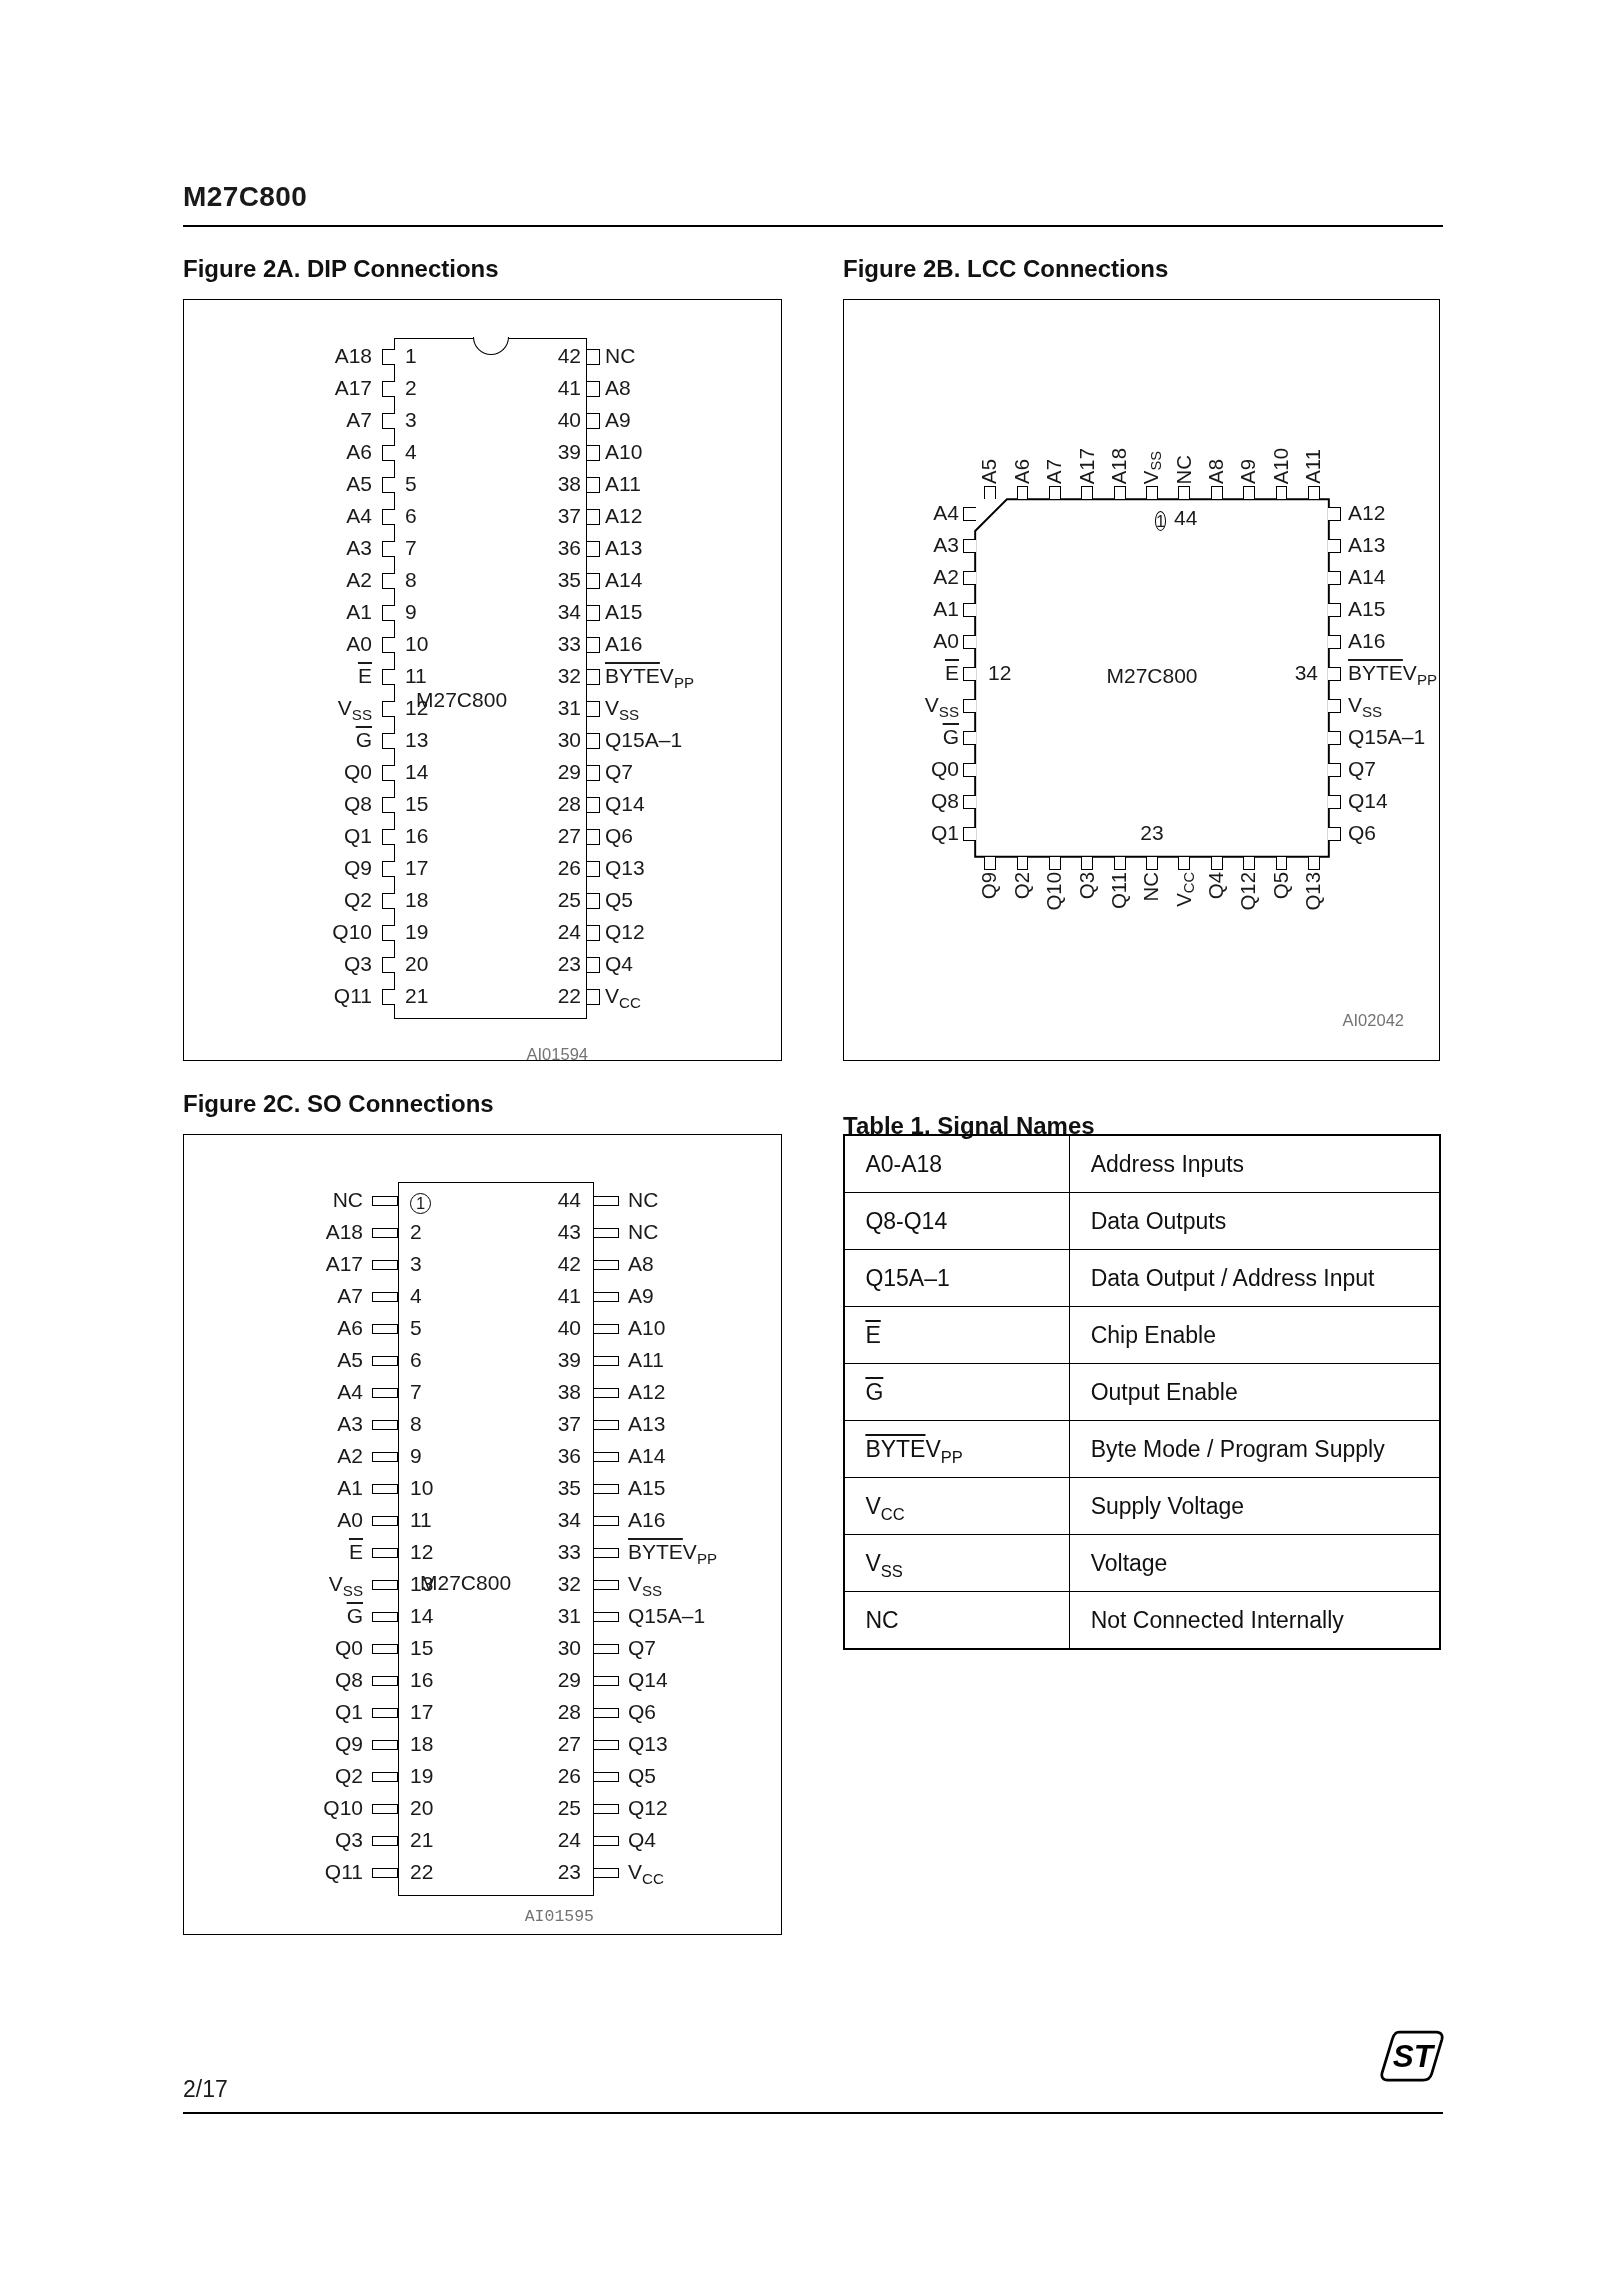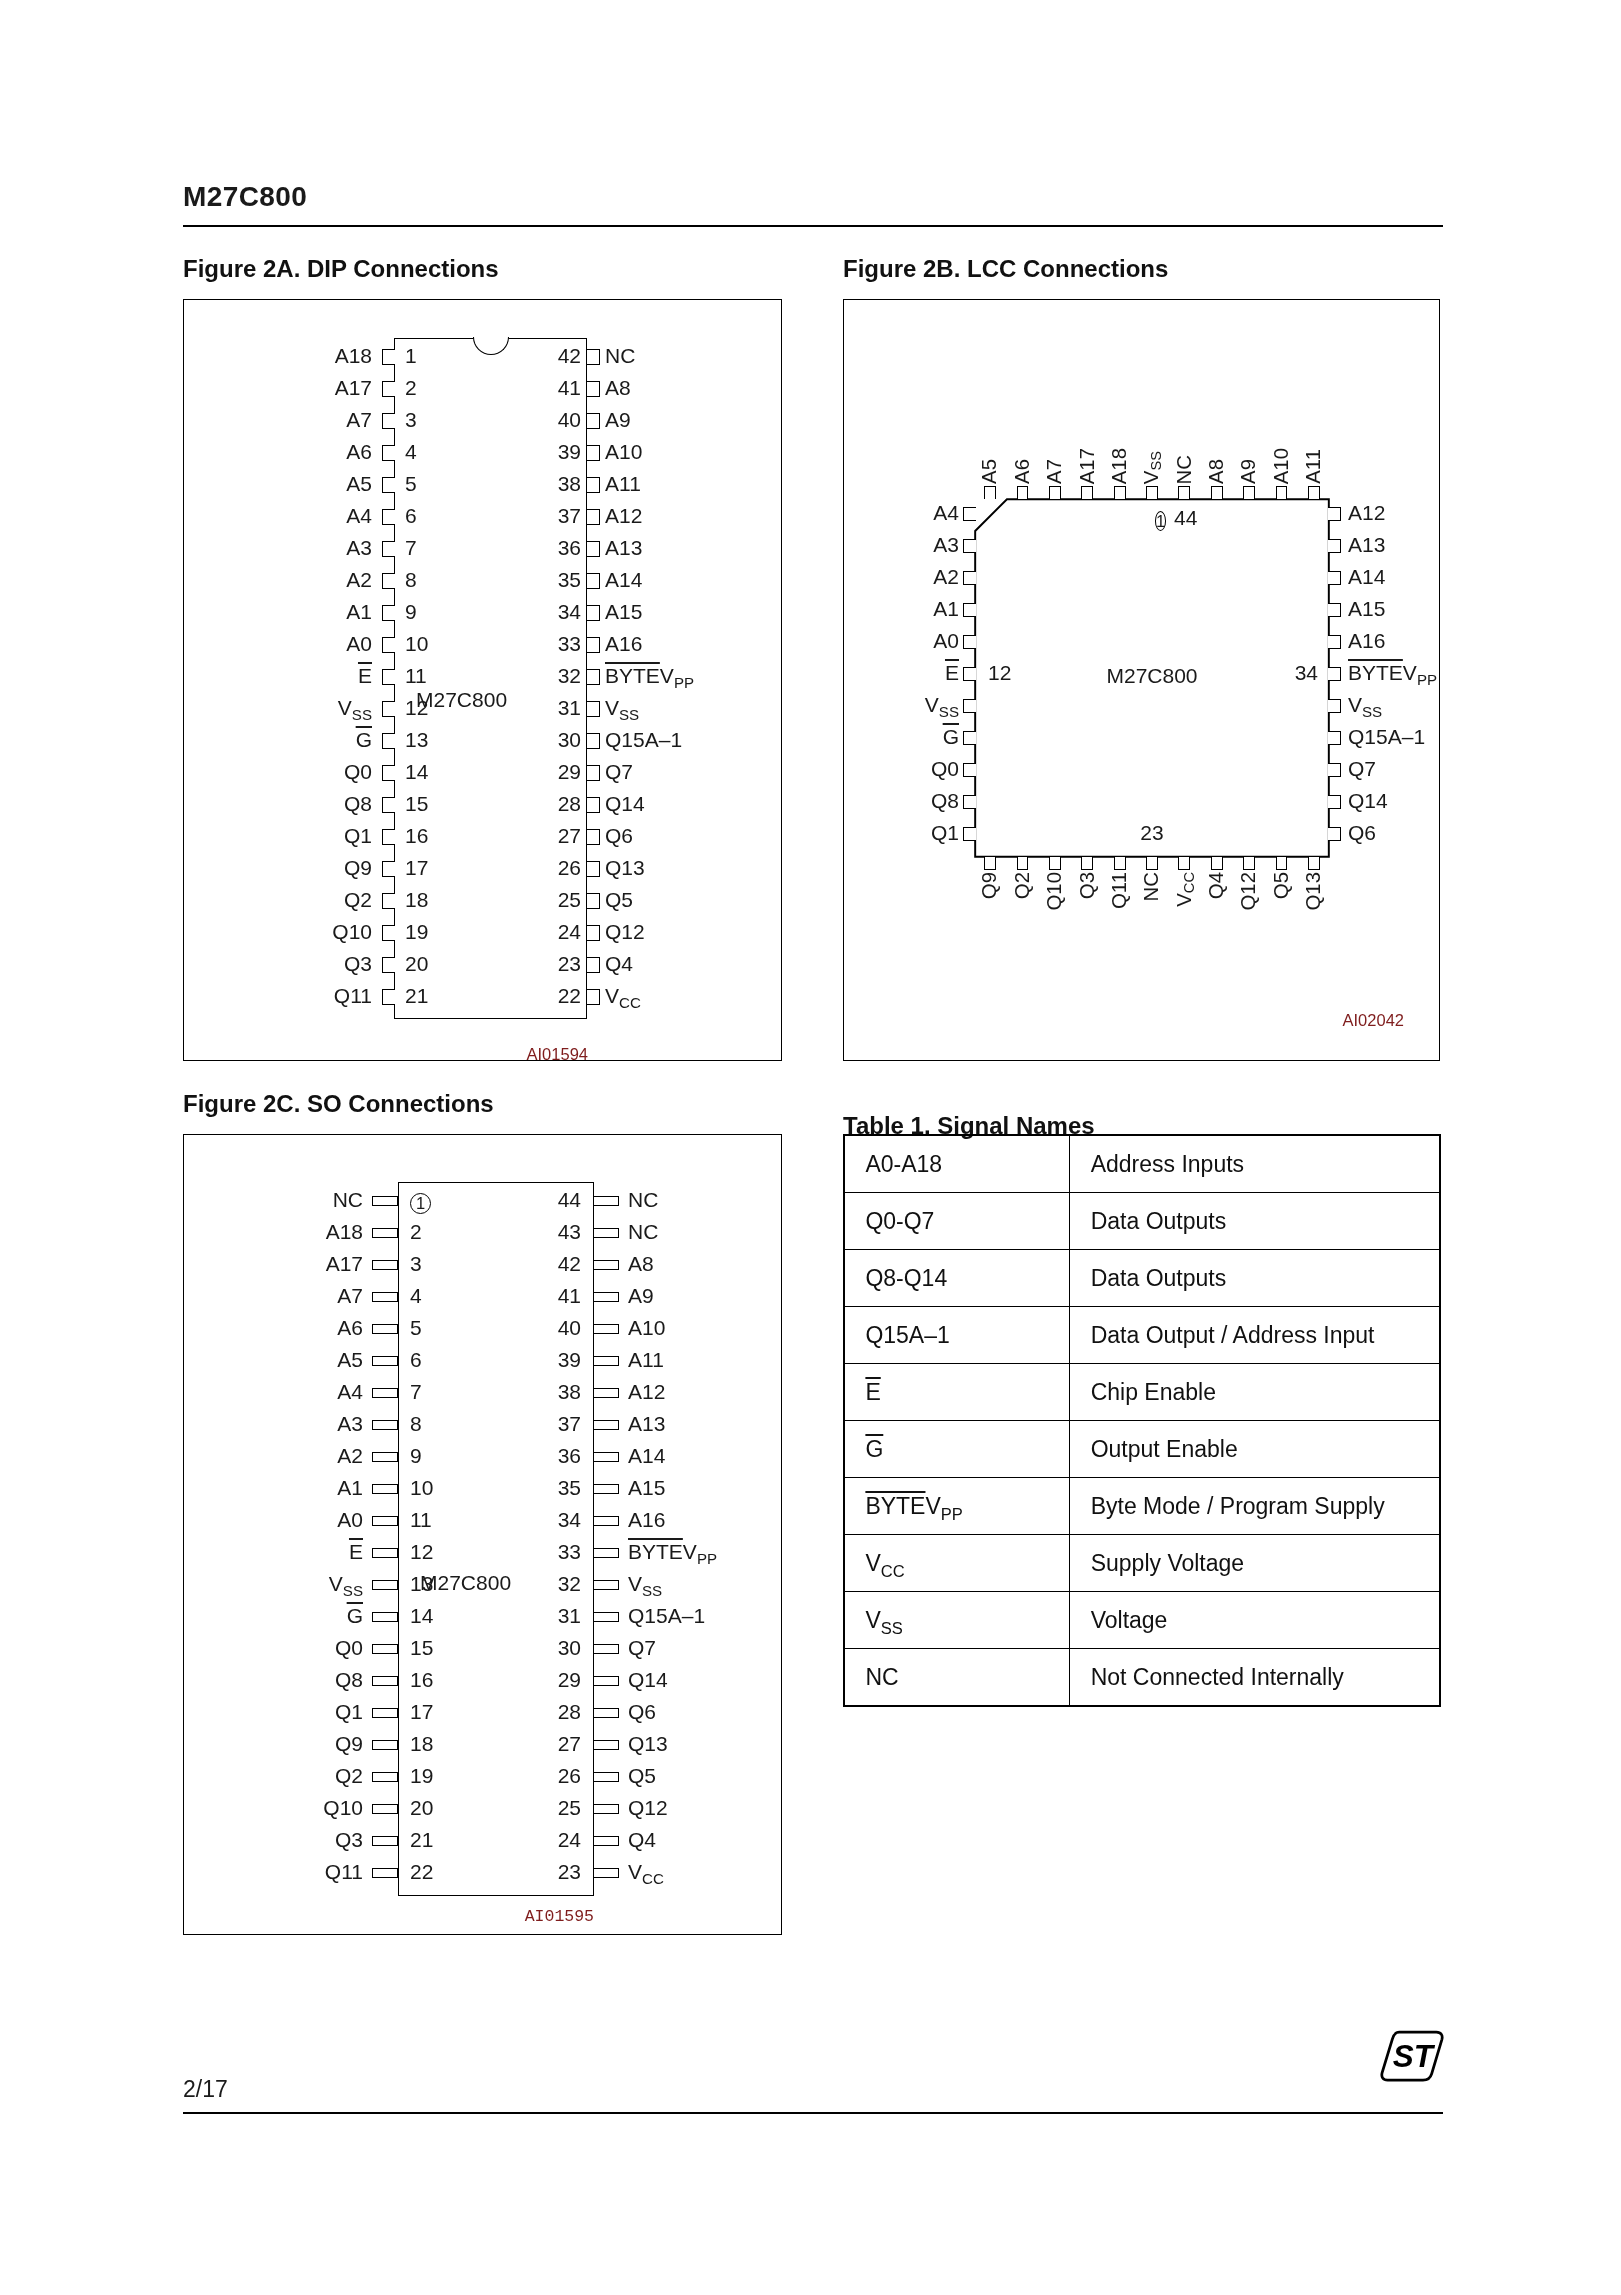--- a/index.html
+++ b/index.html
@@ -27,21 +27,21 @@
   #boxC{left:183px;top:1134px;width:599px;height:801px;}
   
   .prow{position:relative;height:32px;font-size:21px;line-height:24px;}
   .prow span{display:inline-block;}
   .ll,.lnum,.rnum,.rl{position:absolute;top:3.1px;white-space:nowrap;}
   .stub{position:absolute;background:#fff;box-sizing:border-box;}
   .ov{text-decoration:overline;text-decoration-thickness:1.6px;}
   sub{font-size:0.72em;line-height:0;}
   .circ{width:21px;height:21px;line-height:19px;border:1.6px solid #000;border-radius:50%;
         text-align:center;font-size:16.5px;box-sizing:border-box;vertical-align:-1.6px;}
-  .figcode{position:absolute;font-size:16.5px;color:#7f1d1d;}
+  .figcode{position:absolute;font-size:16.5px;color:#737373;}
   .chipname{position:absolute;font-size:21px;}
   
   #dipBody{position:absolute;left:210px;top:38px;width:193px;height:681px;border:1.6px solid #000;background:#fff;box-sizing:border-box;}
   #dipNotch{position:absolute;top:-1.6px;left:50%;transform:translateX(-50%);width:36px;height:18px;
             background:#fff;border:1.6px solid #000;border-top:none;border-radius:0 0 36px 36px;box-sizing:border-box;}
   #dipRows{position:absolute;left:0;top:41px;width:599px;}
   .dip .ll{left:0;width:188px;text-align:right;}
   .dip .stub-l{left:198px;top:7.9px;width:13.3px;height:15.7px;border:1.6px solid #000;border-right:none;}
   .dip .lnum{left:221px;}
   .dip .rnum{left:345px;width:52px;text-align:right;}
@@ -689,24 +689,20 @@
 </div>
 
 <div class="abs" id="sigTableWrap">
   <table class="sigtable">
       <tbody id="sigTableBody">
         <tr>
           <td class="sig">A0-A18</td>
           <td class="desc">Address Inputs</td>
         </tr>
         <tr>
-          <td class="sig">Q0-Q7</td>
-          <td class="desc">Data Outputs</td>
-        </tr>
-        <tr>
           <td class="sig">Q8-Q14</td>
           <td class="desc">Data Outputs</td>
         </tr>
         <tr>
           <td class="sig">Q15A–1</td>
           <td class="desc">Data Output / Address Input</td>
         </tr>
         <tr>
           <td class="sig"><span class="ov">E</span></td>
           <td class="desc">Chip Enable</td>

